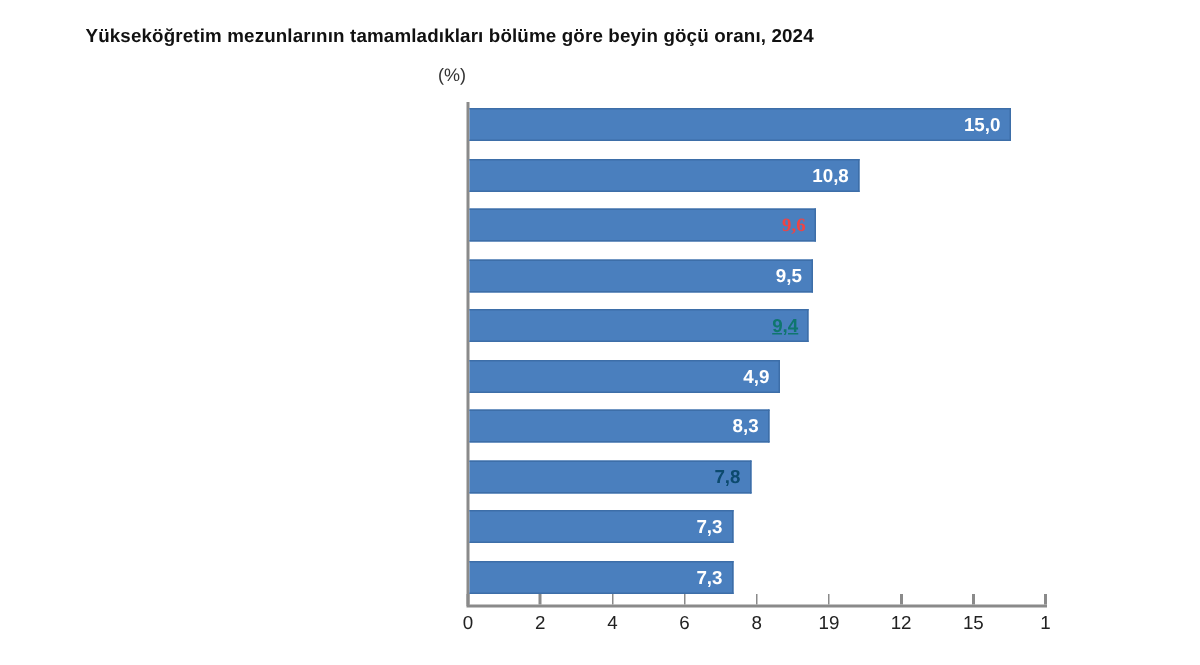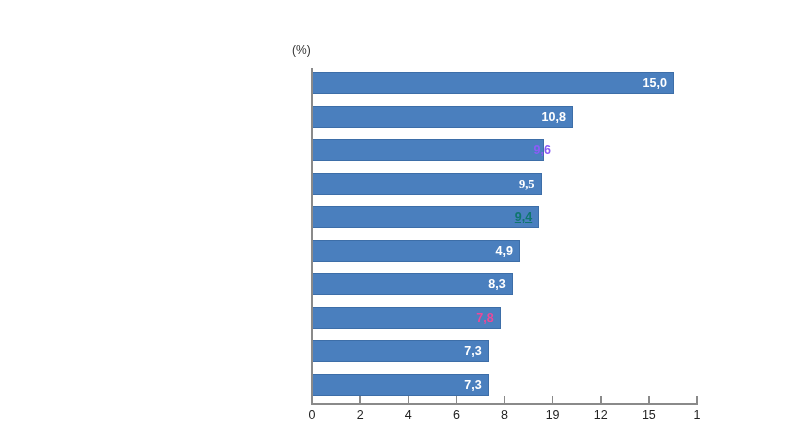--- a/index.html
+++ b/index.html
@@ -118,60 +118,61 @@
     color: #ffffff;
     text-align: right;
     width: 60px;
   }
 </style>
 </head>
 <body>
 
 <div id="chart-figure">
 
+  <div id="chart-title">Yükseköğretim mezunlarının tamamladıkları bölüme göre beyin göçü oranı, 2024</div>
 
   <div id="axis-unit-label">(%)</div>
 
   <div id="plot-area">
 
     <div id="value-axis-line"></div>
     <div id="category-axis-line"></div>
 
     <div id="bars-container">
         <div class="bar-row" style="top: 72px;">
           <div class="bar-shape" style="width: 360.938px; background: rgb(74, 127, 190); border-color: rgb(61, 110, 168);"></div>
           <div class="bar-value" style="left: 606.938px; color: rgb(255, 255, 255);">15,0</div>
         </div>
         <div class="bar-row" style="top: 105.5px;">
           <div class="bar-shape" style="width: 259.875px; background: rgb(74, 127, 190); border-color: rgb(61, 110, 168);"></div>
           <div class="bar-value" style="left: 505.875px; color: rgb(255, 255, 255); text-align: right;">10,8</div>
         </div>
         <div class="bar-row" style="top: 139px;">
           <div class="bar-shape" style="width: 231px; background: rgb(74, 127, 190); border-color: rgb(61, 110, 168);"></div>
-          <div class="bar-value" style="left: 491px; color: #8b5cf6;">9,6</div>
+          <div class="bar-value" style="left: 477px; color: #ef4444; font-family: Liberation Serif, serif;">9,6</div>
         </div>
         <div class="bar-row" style="top: 172.5px;">
           <div class="bar-shape" style="width: 228.594px; background: rgb(74, 127, 190); border-color: rgb(61, 110, 168);"></div>
-          <div class="bar-value" style="left: 474.594px; color: rgb(255, 255, 255); font-family: Liberation Serif, serif;">9,5</div>
+          <div class="bar-value" style="left: 474.594px; color: rgb(255, 255, 255);">9,5</div>
         </div>
         <div class="bar-row" style="top: 206px;">
           <div class="bar-shape" style="width: 226.188px; background: rgb(74, 127, 190); border-color: rgb(61, 110, 168);"></div>
           <div class="bar-value" style="left: 472.188px; color: #0f766e; text-decoration: underline;">9,4</div>
         </div>
         <div class="bar-row" style="top: 239.5px;">
           <div class="bar-shape" style="width: 206.938px; background: rgb(74, 127, 190); border-color: rgb(61, 110, 168);"></div>
           <div class="bar-value" style="left: 452.938px; color: rgb(255, 255, 255);">4,9</div>
         </div>
         <div class="bar-row" style="top: 273px;">
           <div class="bar-shape" style="width: 199.719px; background: rgb(74, 127, 190); border-color: rgb(61, 110, 168);"></div>
           <div class="bar-value" style="left: 445.719px; color: rgb(255, 255, 255);">8,3</div>
         </div>
         <div class="bar-row" style="top: 306.5px;">
           <div class="bar-shape" style="width: 187.688px; background: rgb(74, 127, 190); border-color: rgb(61, 110, 168);"></div>
-          <div class="bar-value" style="left: 433.688px; color: #ec4899;">7,8</div>
+          <div class="bar-value" style="left: 433.688px; color: #0c4a6e;">7,8</div>
         </div>
         <div class="bar-row" style="top: 340px;">
           <div class="bar-shape" style="width: 175.656px; background: rgb(74, 127, 190); border-color: rgb(61, 110, 168);"></div>
           <div class="bar-value" style="left: 421.656px; color: rgb(255, 255, 255);">7,3</div>
         </div>
         <div class="bar-row" style="top: 373.5px;">
           <div class="bar-shape" style="width: 175.656px; background: rgb(74, 127, 190); border-color: rgb(61, 110, 168);"></div>
           <div class="bar-value" style="left: 421.656px; color: rgb(255, 255, 255);">7,3</div>
         </div>
       </div>

